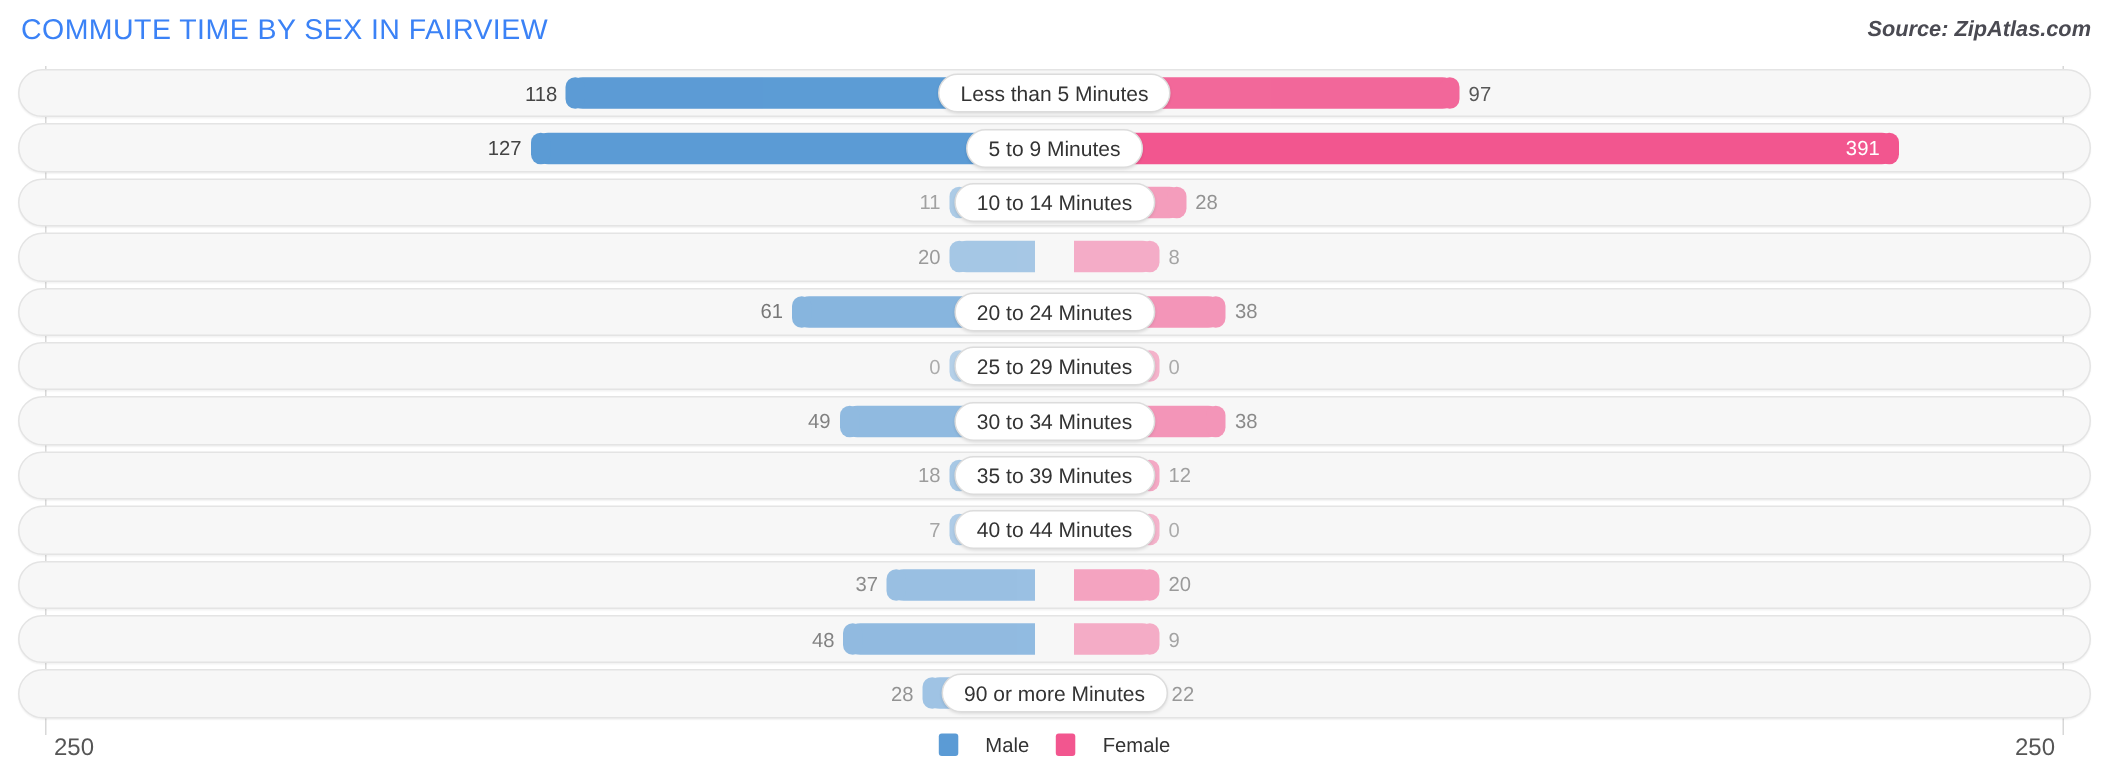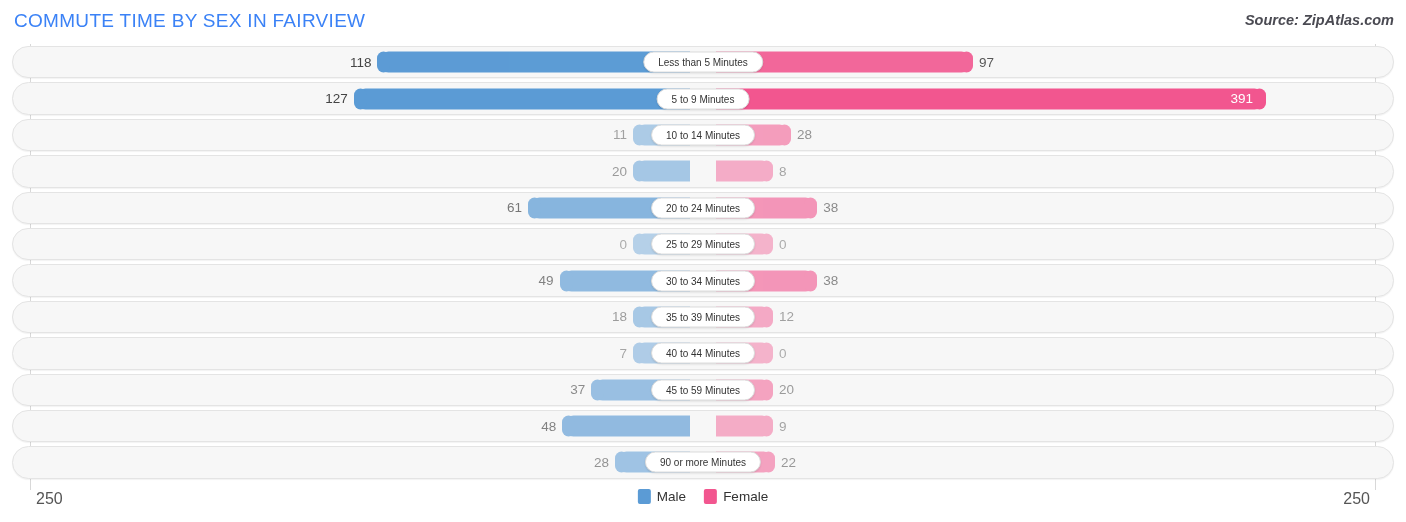--- a/index.html
+++ b/index.html
@@ -140,21 +140,21 @@
   
   .pill {
     position: absolute;
     left: 50%;
     top: 50%;
     transform: translate(-50%, -50%);
     background: #ffffff;
     border: 1px solid #dcdcdc;
     border-radius: 14px;
     padding: 4px 14px;
-    font-size: 10px;
+    font-size: 14px;
     color: #333;
     white-space: nowrap;
     box-shadow: 0 1px 2px rgba(0,0,0,.10);
     z-index: 5;
   }
 
   
   .footer {
     position: absolute;
     left: 0;
@@ -177,21 +177,21 @@
     top: 5px;
     transform: translateX(-50%);
     display: flex;
     align-items: center;
     gap: 18px;
     white-space: nowrap;
   }
   .legend-item {
     display: flex;
     align-items: center;
-    gap: 6px;
+    gap: 18px;
     font-size: 13.5px;
     color: #333;
   }
   .swatch {
     width: 13px;
     height: 15px;
     border-radius: 2px;
     display: inline-block;
   }
 </style>
@@ -328,21 +328,20 @@
         <div class="row">
           <div class="track">
             <div class="bar bar-male" style="width: 97.68px; opacity: 0.598833;">
               <div class="bar-cap"></div>
               <span class="val val-male">37</span>
             </div>
             <div class="bar bar-female" style="width: 56px; opacity: 0.516667;">
               <div class="bar-cap"></div>
               <span class="val val-female">20</span>
             </div>
-            <div class="pill">45 to 59 Minutes</div>
           </div>
         </div>
         <div class="row">
           <div class="track">
             <div class="bar bar-male" style="width: 126.72px; opacity: 0.652;">
               <div class="bar-cap"></div>
               <span class="val val-male">48</span>
             </div>
             <div class="bar bar-female" style="width: 56px; opacity: 0.4635;">
               <div class="bar-cap"></div>

